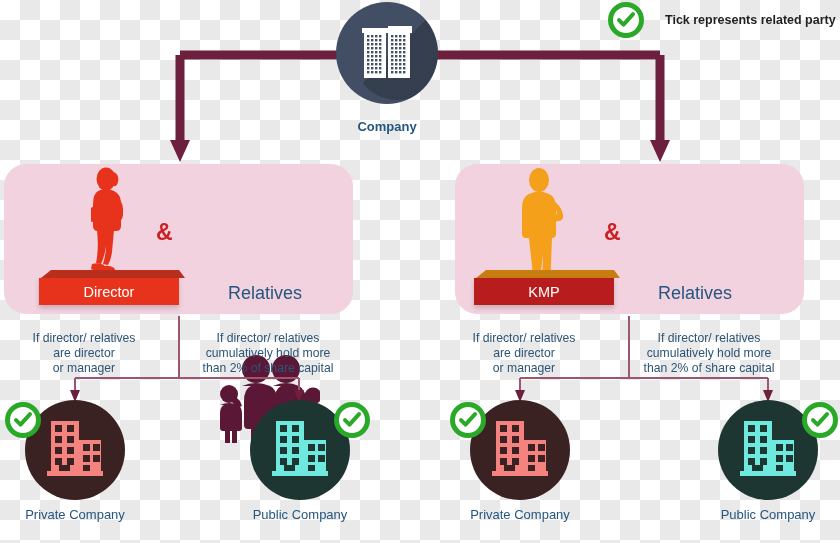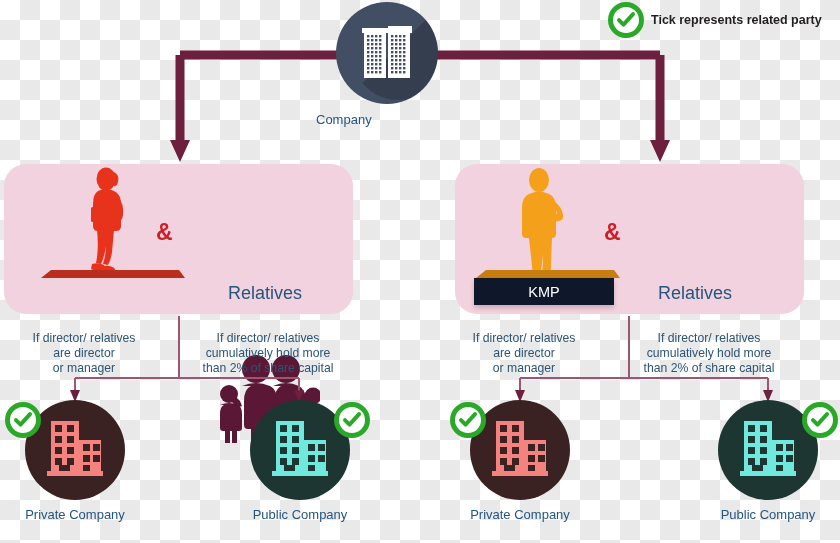--- a/index.html
+++ b/index.html
@@ -9,38 +9,38 @@
     background-color:#ffffff;
     background-image:
       linear-gradient(45deg,#e9e9e9 25%,transparent 25%,transparent 75%,#e9e9e9 75%),
       linear-gradient(45deg,#e9e9e9 25%,transparent 25%,transparent 75%,#e9e9e9 75%);
     background-size:40px 40px;
     background-position:0 0,20px 20px;
   }
   .stage{position:absolute;inset:0;}
 
   
-  .legend{position:absolute;left:608px;top:2px;display:flex;align-items:center;gap:7px;}
+  .legend{position:absolute;left:608px;top:2px;display:flex;align-items:center;gap:21px;}
   .legend-text{font-size:12.5px;font-weight:bold;color:#231f20;white-space:nowrap;}
 
   
   .tick{width:36px;height:36px;border-radius:50%;background:#ffffff;
         border:5px solid #2aa828;box-sizing:border-box;position:relative;flex:none;}
   .tick svg{position:absolute;left:50%;top:50%;transform:translate(-50%,-52%);}
 
   
   .company{position:absolute;left:336px;top:2px;width:102px;height:102px;}
   .company-circle{width:102px;height:102px;border-radius:50%;
       background:#414e63;position:relative;overflow:hidden;}
   .company-shadow{position:absolute;right:-6px;top:6px;width:92px;height:92px;
       background:linear-gradient(135deg,rgba(0,0,0,0) 46%,rgba(0,0,0,.20) 47%);
       border-radius:50%;}
   .company-circle svg{position:absolute;left:50%;top:50%;transform:translate(-50%,-50%);}
-  .company-label{position:absolute;left:-20px;top:110px;width:142px;
-      font-size:13px;color:#25567f;}
+  .company-label{position:absolute;left:-20px;top:117px;width:142px;text-align:center;
+      font-size:13px;color:#25567f;font-weight:bold;}
 
   
   .conn-top{position:absolute;left:0;top:0;width:840px;height:175px;pointer-events:none;}
 
   
   .panel{position:absolute;top:164px;height:150px;border-radius:22px;background:#f2d2de;}
   .panel.left{left:4px;width:349px;}
   .panel.right{left:455px;width:349px;}
 
   .person{position:absolute;bottom:30px;}
@@ -220,20 +220,21 @@
           <path d="M10 97 q7 -2 12 1 l1 5 q-8 3 -14 -1 z"></path>
           <path d="M22 99 q7 -1 11 3 l0 5 q-7 2 -12 -3 z"></path>
         </g>
       </svg>
     </div>
 
     <div class="plat left">
       <svg class="top" width="152" height="10" viewBox="0 0 152 10" preserveAspectRatio="none">
         <path d="M8,9 L18,0 L146,0 L152,9 Z" fill="#b8301d"></path>
       </svg>
+      <div class="face" style="background:#e8331c;">Director</div>
     </div>
 
     <div class="family left">
       <svg width="103" height="96" viewBox="0 0 103 96">
         <g fill="#5a1836">
 
           <circle cx="12" cy="44" r="9"></circle>
           <path d="M3 55 q9 -4 18 0 q4 2 4 9 l0 14 q0 3 -3 3 l-2 0 l0 12 l-5 0 l0 -12 l-2 0 l0 12 l-5 0 l0 -12 l-2 0 q-3 0 -3 -3 l0 -14 q0 -7 4 -9 z"></path>
 
           <circle cx="39" cy="19" r="14"></circle>
@@ -269,21 +270,21 @@
           <path d="M11 104 q8 -2 13 2 l0 5 q-9 2 -14 -2 z"></path>
           <path d="M24 104 q8 -2 13 2 l0 5 q-9 2 -14 -2 z"></path>
         </g>
       </svg>
     </div>
 
     <div class="plat right">
       <svg class="top" width="152" height="10" viewBox="0 0 152 10" preserveAspectRatio="none">
         <path d="M8,9 L18,0 L146,0 L152,9 Z" fill="#c87d10"></path>
       </svg>
-      <div class="face" style="background:#0f172a;">KMP</div>
+      <div class="face" style="background:#b91c1c;">KMP</div>
     </div>
 
   </div>
   <div class="amp right">&amp;</div>
   <div class="family-label right">Relatives</div>
 
   <div class="cond c1">If director/ relatives<br>are director<br>or manager</div>
   <div class="cond c2">If director/ relatives<br>cumulatively hold more<br>than 2% of share capital</div>
   <div class="cond c3">If director/ relatives<br>are director<br>or manager</div>
   <div class="cond c4">If director/ relatives<br>cumulatively hold more<br>than 2% of share capital</div>

